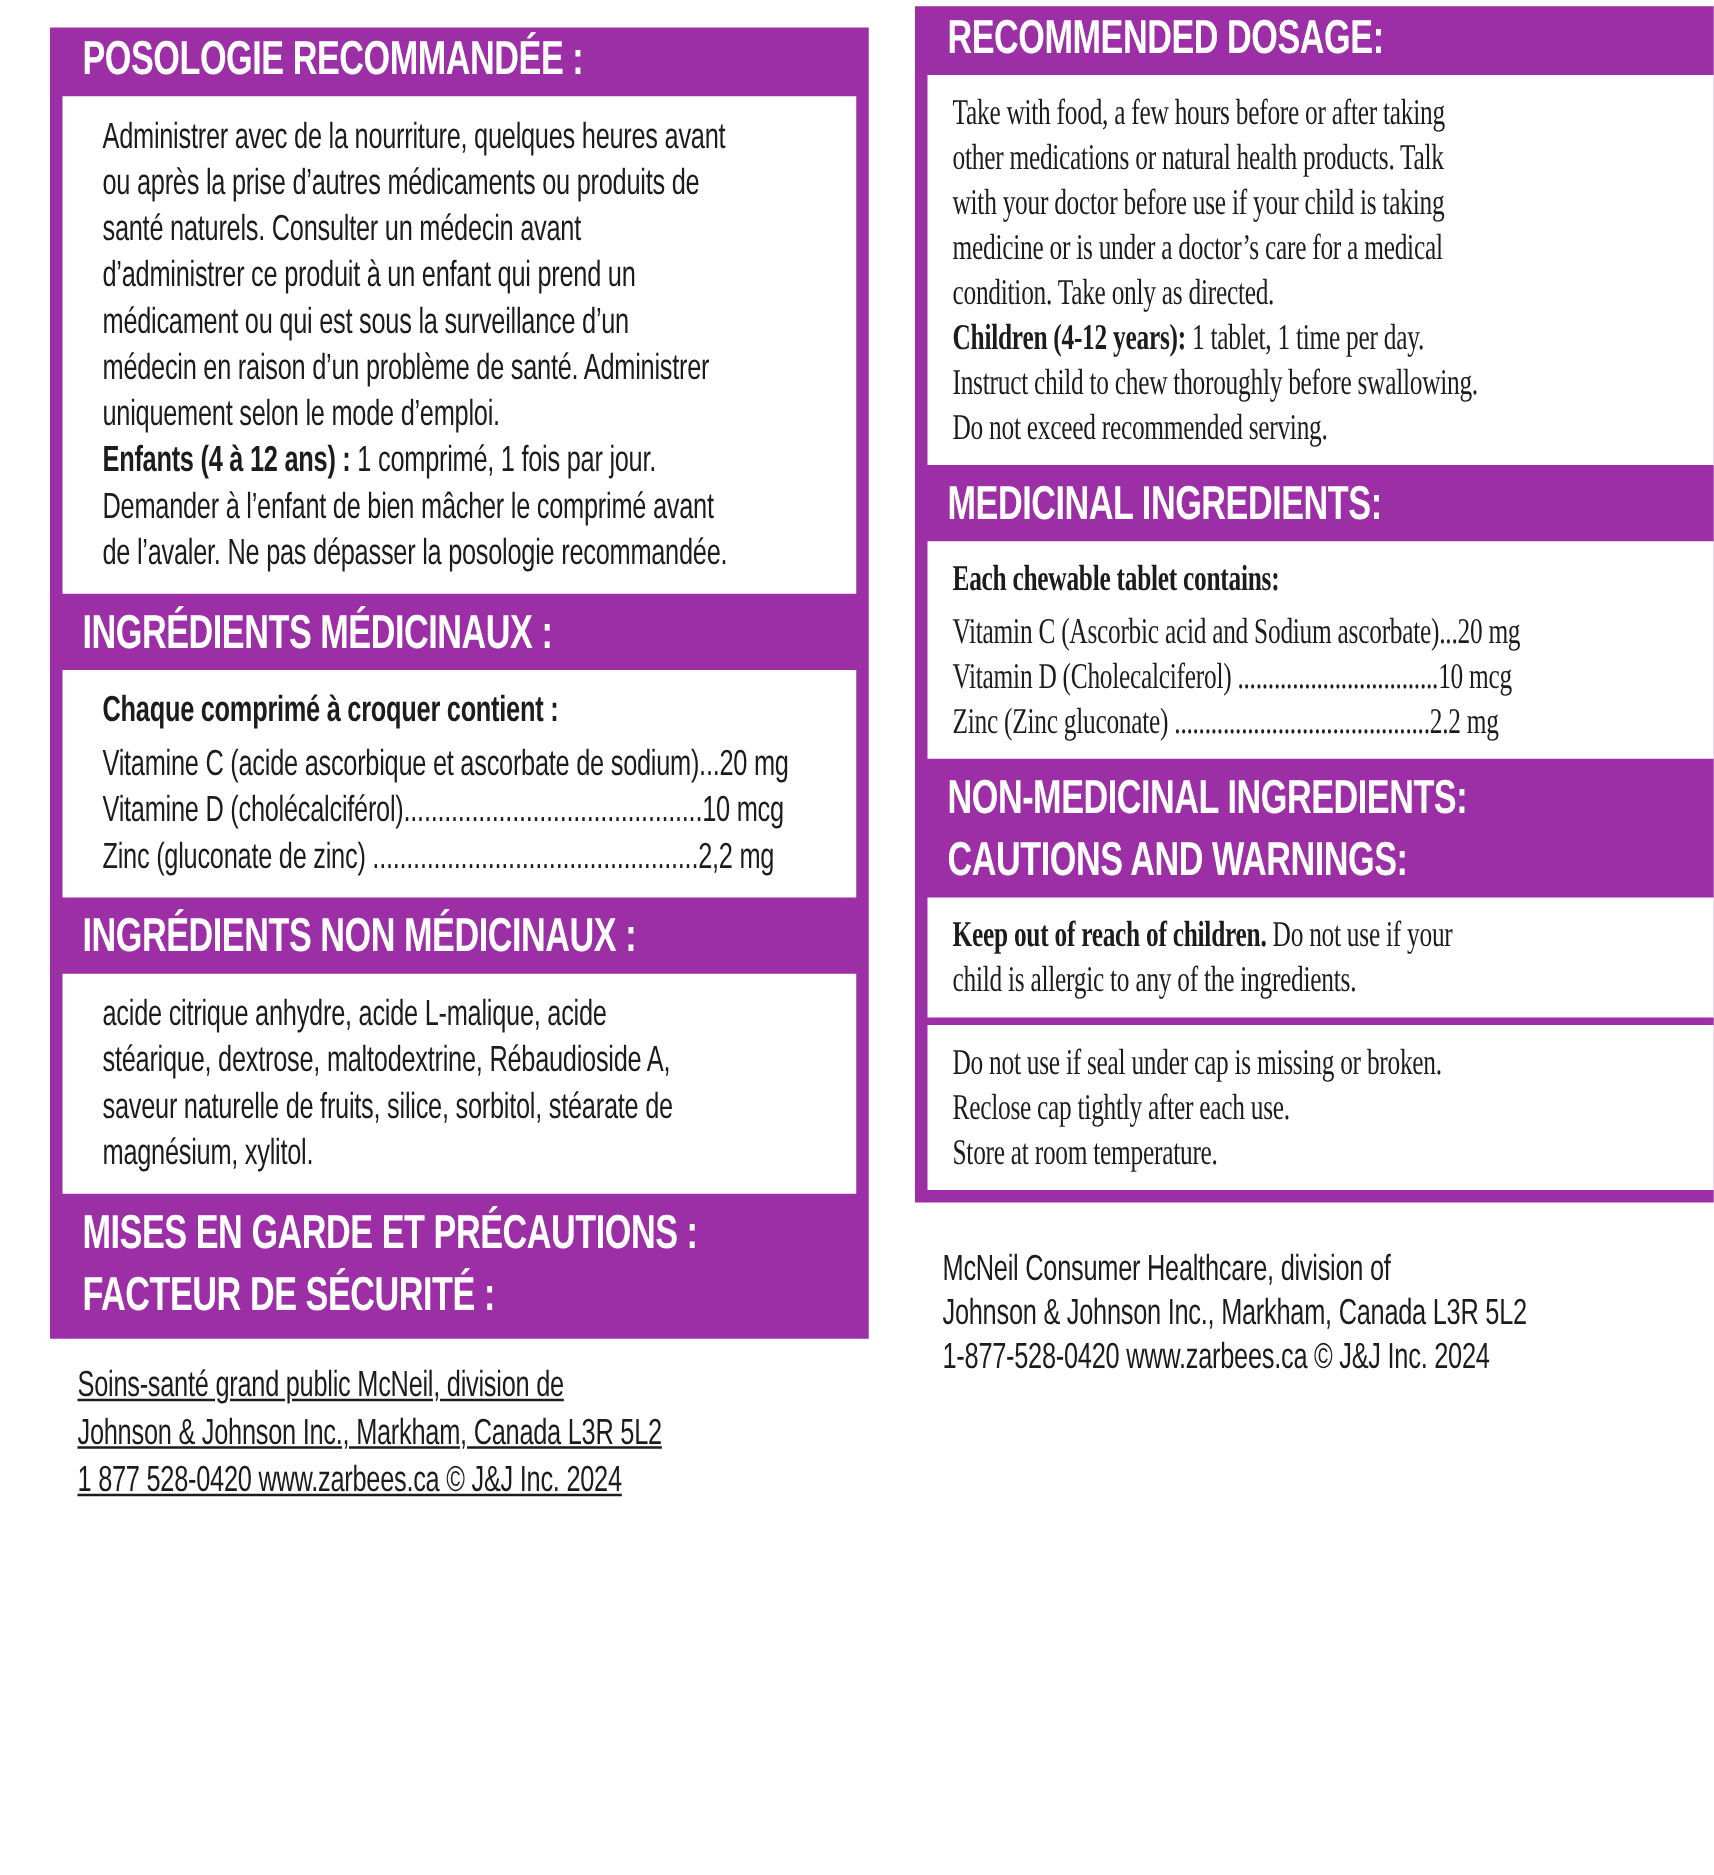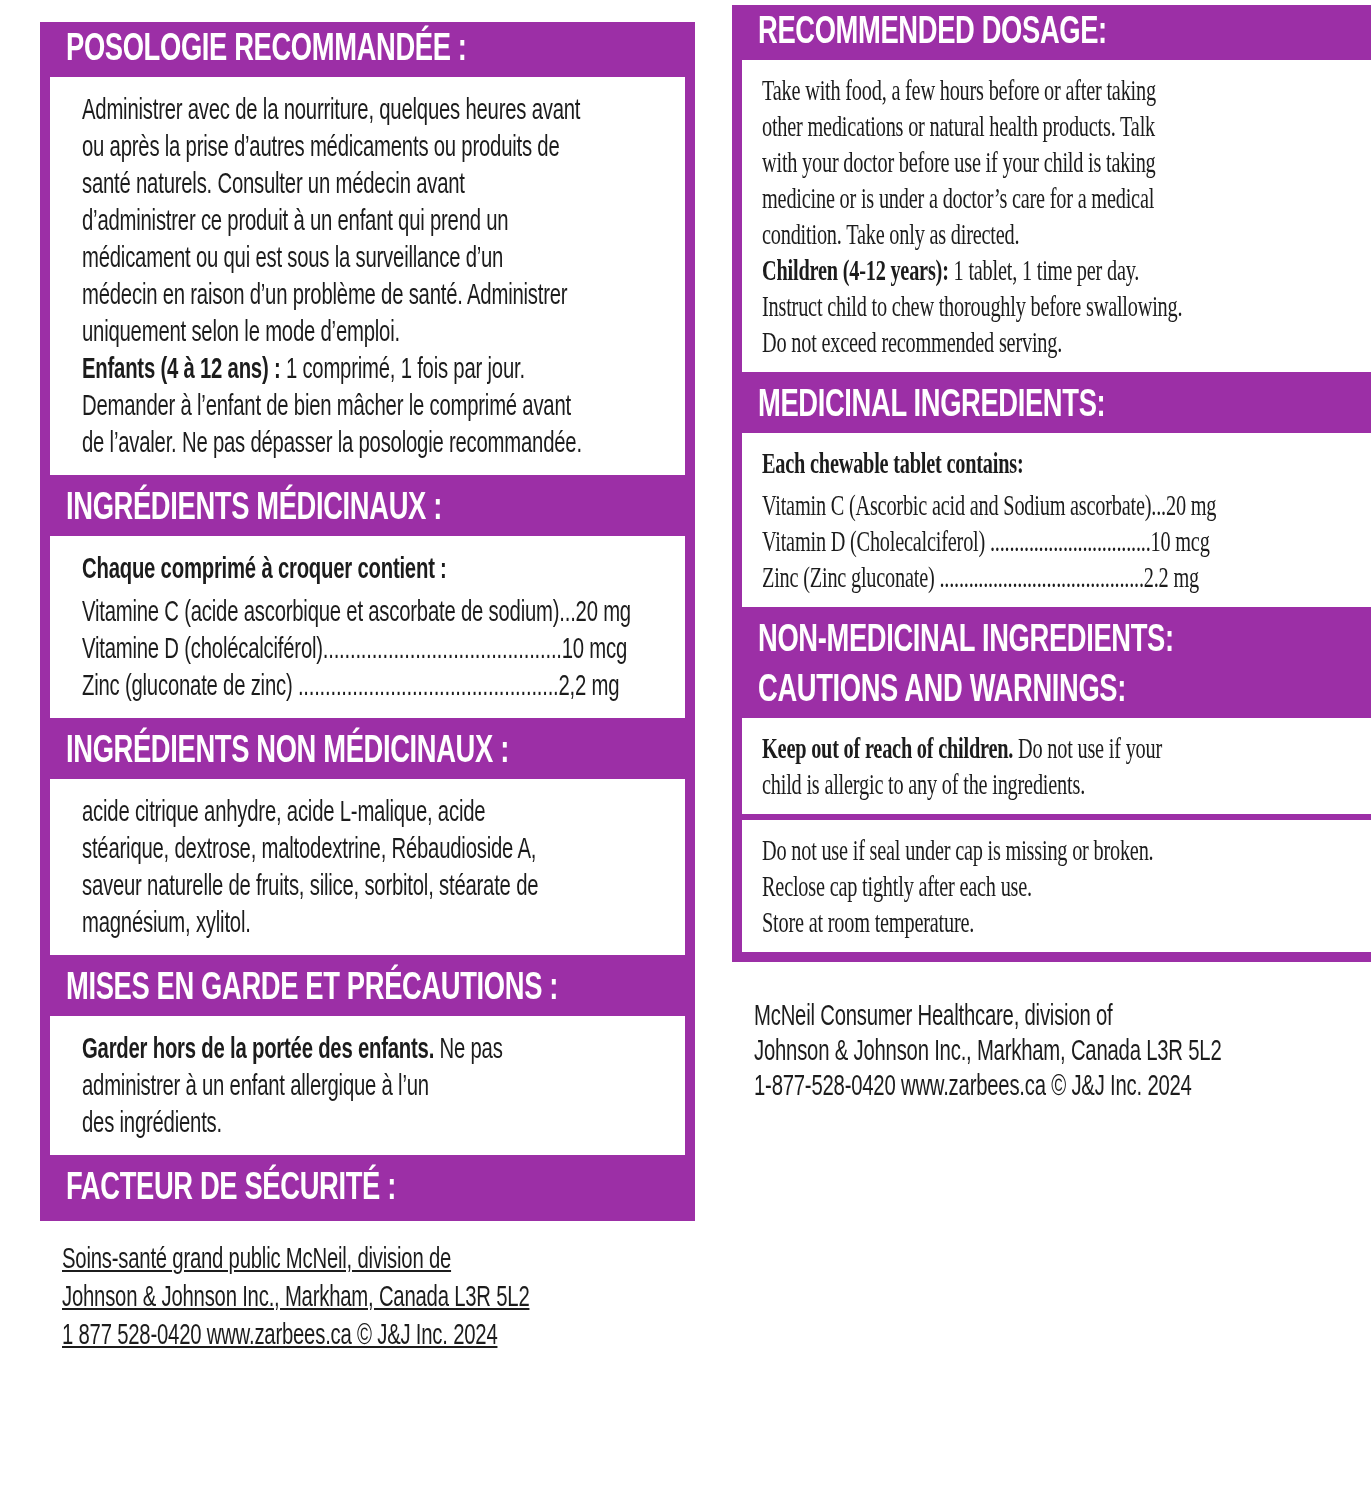--- a/index.html
+++ b/index.html
@@ -111,25 +111,20 @@
       <div class="box">
         <div class="txt">acide citrique anhydre, acide L-malique, acide
 stéarique, dextrose, maltodextrine, Rébaudioside A,
 saveur naturelle de fruits, silice, sorbitol, stéarate de
 magnésium, xylitol.</div>
       </div>
 
       <div class="band">
         <span class="htxt">MISES EN GARDE ET PRÉCAUTIONS :</span>
       </div>
-      <div class="box">
-        <div class="txt"><span class="b">Garder hors de la portée des enfants.</span><span> Ne pas
-administrer à un enfant allergique à l’un
-des ingrédients.</span></div>
-      </div>
 
       <div class="band">
         <span class="htxt">FACTEUR DE SÉCURITÉ :</span>
       </div>
 
     </div>
 
     <div class="footer-block">
       <div class="txt">Soins-santé grand public McNeil, division de
 Johnson &amp; Johnson Inc., Markham, Canada L3R 5L2

